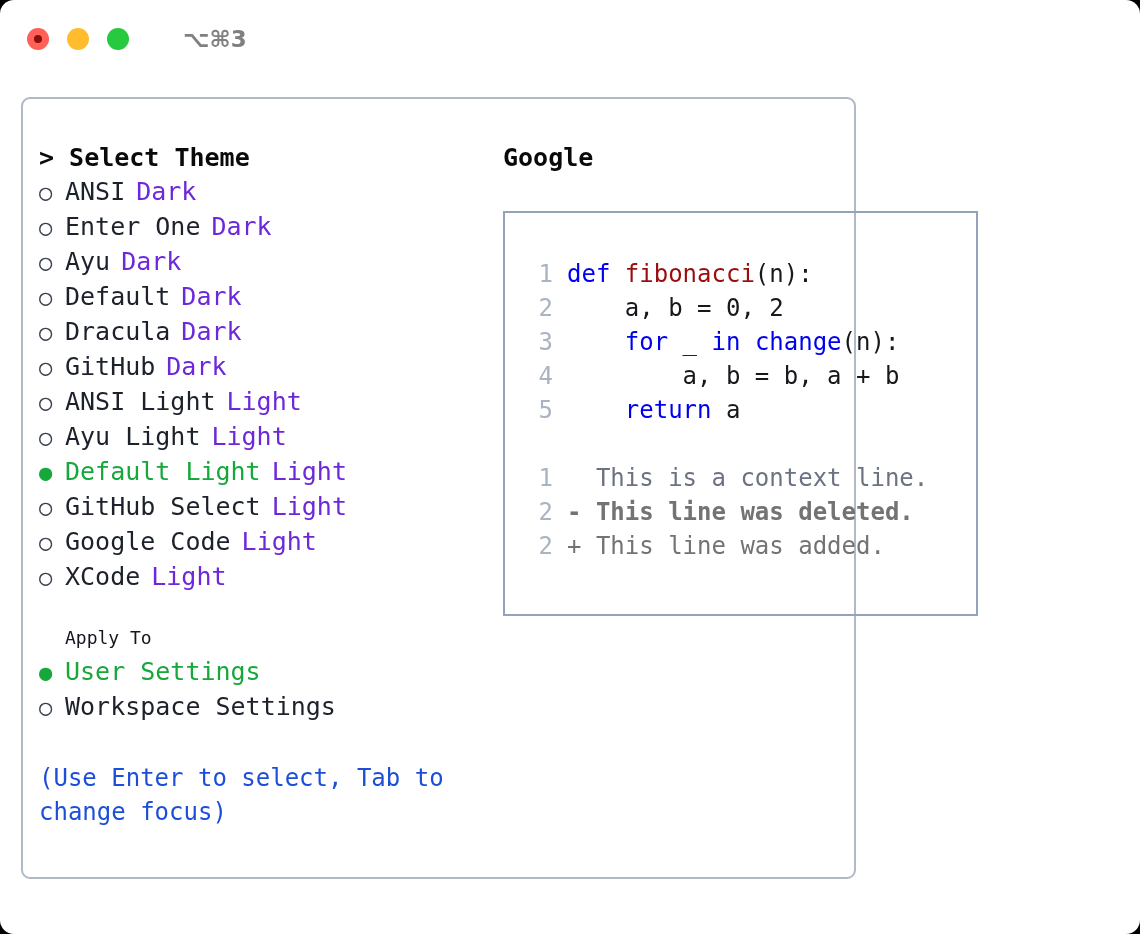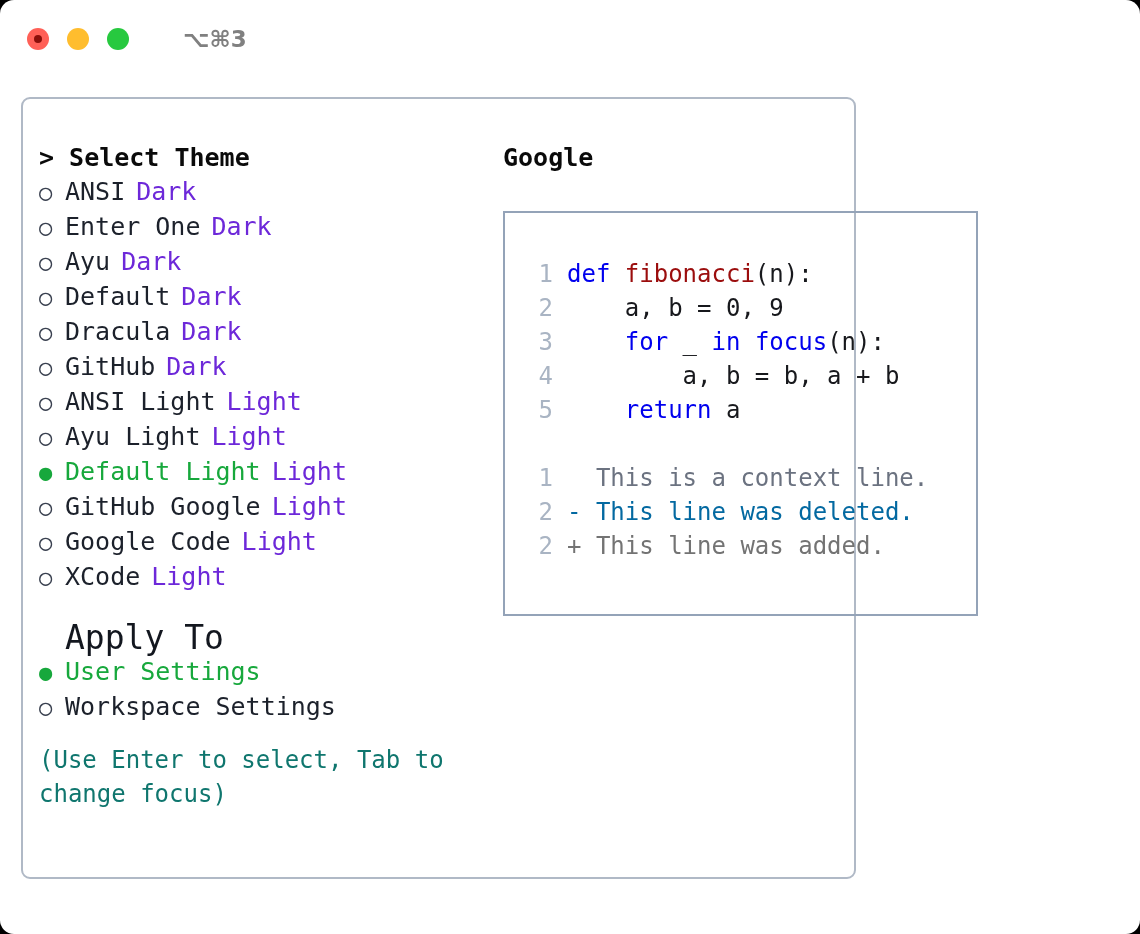--- a/index.html
+++ b/index.html
@@ -118,32 +118,32 @@
   }
   .opt-label { color: #1c212b; }
   .opt-row.selected .opt-label { color: #17a83c; }
   .opt-badge {
     color: #6d28d9;
     padding-left: 11px;
   }
   .spacer-sm { height: 26px; }
 
   .apply-head {
-    font-size: 33px;
+    font-size: 18px;
     line-height: 34px;
     color: #13171f;
     padding-left: 26px;
     white-space: pre;
   }
 
   .hint {
-    margin-top: 18px;
+    margin-top: 36px;
     font-size: 24px;
     line-height: 34px;
-    color: #0f766e;
+    color: #1d4ed8;
     width: 410px;
     white-space: pre-wrap;
   }
 
   
   .right-col {
     position: absolute;
     left: 480px;
     top: 42px;
     width: 500px;
@@ -176,21 +176,21 @@
     color: #a9b4c3;
     padding-right: 14px;
     box-sizing: content-box;
   }
   .code-body { white-space: pre; text-align: right; }
   .tok-plain { color: #17181c; }
   .tok-kw    { color: #0000ee; }
   .tok-fn    { color: #9b0d0d; }
   .blank-row { height: 34px; }
   .code-line.ctx  .code-body { color: #6b7280; }
-  .code-line.del  .code-body { color: #0369a1; }
+  .code-line.del  .code-body { color: #737373; font-weight: bold; }
   .code-line.add  .code-body { color: #737373; }
 </style>
 </head>
 <body>
 
 <div id="app">
 
   <div class="titlebar">
     <div class="lights">
       <span class="light red"></span>
@@ -208,43 +208,43 @@
         <div id="theme-options">
             <div class="opt-row"><span class="bullet">○</span><span class="opt-label">ANSI</span><span class="opt-badge">Dark</span></div>
             <div class="opt-row"><span class="bullet">○</span><span class="opt-label">Enter One</span><span class="opt-badge">Dark</span></div>
             <div class="opt-row"><span class="bullet">○</span><span class="opt-label">Ayu</span><span class="opt-badge">Dark</span></div>
             <div class="opt-row"><span class="bullet">○</span><span class="opt-label">Default</span><span class="opt-badge">Dark</span></div>
             <div class="opt-row"><span class="bullet">○</span><span class="opt-label">Dracula</span><span class="opt-badge">Dark</span></div>
             <div class="opt-row"><span class="bullet">○</span><span class="opt-label">GitHub</span><span class="opt-badge">Dark</span></div>
             <div class="opt-row"><span class="bullet">○</span><span class="opt-label">ANSI Light</span><span class="opt-badge">Light</span></div>
             <div class="opt-row"><span class="bullet">○</span><span class="opt-label">Ayu Light</span><span class="opt-badge">Light</span></div>
             <div class="opt-row selected"><span class="bullet on">●</span><span class="opt-label">Default Light</span><span class="opt-badge">Light</span></div>
-            <div class="opt-row"><span class="bullet">○</span><span class="opt-label">GitHub Google</span><span class="opt-badge">Light</span></div>
+            <div class="opt-row"><span class="bullet">○</span><span class="opt-label">GitHub Select</span><span class="opt-badge">Light</span></div>
             <div class="opt-row"><span class="bullet">○</span><span class="opt-label">Google Code</span><span class="opt-badge">Light</span></div>
             <div class="opt-row"><span class="bullet">○</span><span class="opt-label">XCode</span><span class="opt-badge">Light</span></div>
           </div>
 
         <div class="spacer-sm"></div>
 
         <div class="apply-head">Apply To</div>
         <div id="apply-options">
             <div class="opt-row selected"><span class="bullet on">●</span><span class="opt-label">User Settings</span></div>
             <div class="opt-row"><span class="bullet">○</span><span class="opt-label">Workspace Settings</span></div>
           </div>
 
         <div class="hint">(Use Enter to select, Tab to change focus)</div>
       </div>
 
       <div class="right-col">
         <div class="preview-title">Google</div>
         <div class="preview-box">
           <div id="code-lines">
               <div class="code-line"><span class="lineno">1</span><span class="code-body"><span class="tok-kw">def</span><span class="tok-plain"> </span><span class="tok-fn">fibonacci</span><span class="tok-plain">(n):</span></span></div>
-              <div class="code-line"><span class="lineno">2</span><span class="code-body"><span class="tok-plain">    a, b = 0, 9</span></span></div>
-              <div class="code-line"><span class="lineno">3</span><span class="code-body"><span class="tok-plain">    </span><span class="tok-kw">for</span><span class="tok-plain"> _ </span><span class="tok-kw">in</span><span class="tok-plain"> </span><span class="tok-kw">focus</span><span class="tok-plain">(n):</span></span></div>
+              <div class="code-line"><span class="lineno">2</span><span class="code-body"><span class="tok-plain">    a, b = 0, 2</span></span></div>
+              <div class="code-line"><span class="lineno">3</span><span class="code-body"><span class="tok-plain">    </span><span class="tok-kw">for</span><span class="tok-plain"> _ </span><span class="tok-kw">in</span><span class="tok-plain"> </span><span class="tok-kw">change</span><span class="tok-plain">(n):</span></span></div>
               <div class="code-line"><span class="lineno">4</span><span class="code-body"><span class="tok-plain">        a, b = b, a + b</span></span></div>
               <div class="code-line"><span class="lineno">5</span><span class="code-body"><span class="tok-plain">    </span><span class="tok-kw">return</span><span class="tok-plain"> a</span></span></div>
             </div>
           <div class="blank-row"></div>
           <div id="diff-lines">
               <div class="code-line ctx"><span class="lineno">1</span><span class="code-body">  This is a context line.</span></div>
               <div class="code-line del"><span class="lineno">2</span><span class="code-body">- This line was deleted.</span></div>
               <div class="code-line add"><span class="lineno">2</span><span class="code-body">+ This line was added.</span></div>
             </div>
         </div>

